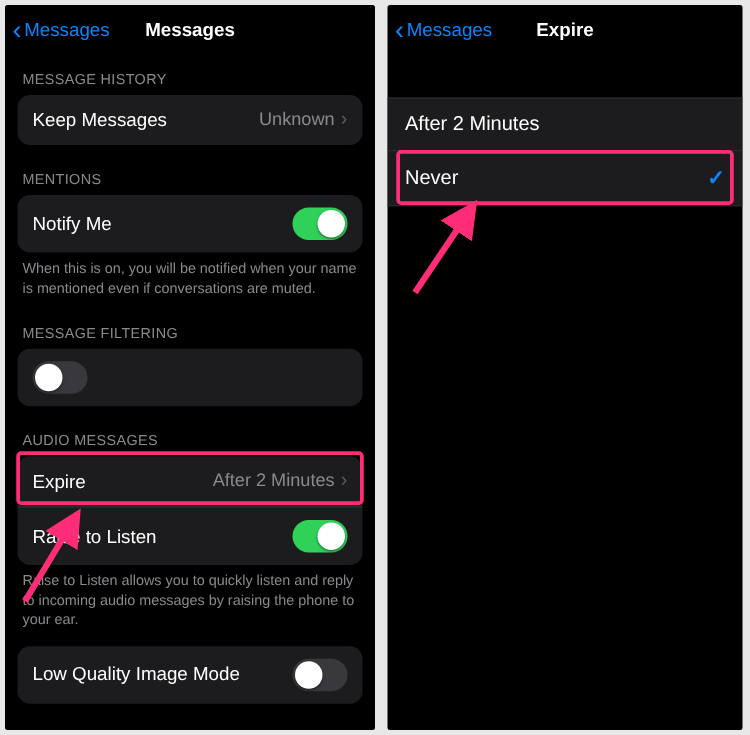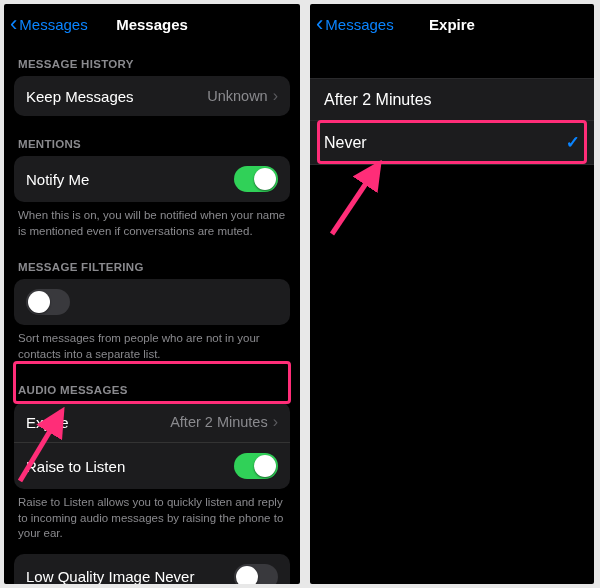--- a/index.html
+++ b/index.html
@@ -48,21 +48,20 @@
       font-size: 15px;
       font-weight: 600;
       color: #fff;
     }
     .section-header {
       font-size: 11.5px;
       color: #8a8a8e;
       padding: 14px 14px 6px 14px;
       text-transform: uppercase;
       letter-spacing: 0.3px;
-      font-weight: bold;
     }
     .section-header.tight { padding-top: 22px; }
     .cell-group {
       margin: 0 10px;
       background: #1c1c1e;
       border-radius: 10px;
       overflow: hidden;
     }
     .cell {
       min-height: 40px;
@@ -174,42 +173,41 @@
     </div>
   </div>
   <div class="footer-note">When this is on, you will be notified when your name is mentioned even if conversations are muted.</div>
 
   <div class="section-header tight">MESSAGE FILTERING</div>
   <div class="cell-group">
     <div class="cell">
       <span class="switch off"></span>
     </div>
   </div>
-  <div class="footer-note">Sort messages from people who are not in your contacts into a separate list.</div>
 
   <div class="section-header tight">AUDIO MESSAGES</div>
   <div class="cell-group" style="position:relative;">
     <div class="cell">
       <span class="cell-label">Expire</span>
       <span class="cell-value">
         <span>After 2 Minutes</span>
         <span class="disclosure">›</span>
       </span>
     </div>
     <div class="cell">
       <span class="cell-label">Raise to Listen</span>
       <span class="switch on"></span>
     </div>
   </div>
   <div class="footer-note">Raise to Listen allows you to quickly listen and reply to incoming audio messages by raising the phone to your ear.</div>
 
   <div style="height:12px"></div>
   <div class="cell-group">
     <div class="cell">
-      <span class="cell-label">Low Quality Image Never</span>
+      <span class="cell-label">Low Quality Image Mode</span>
       <span class="switch off"></span>
     </div>
   </div>
 
   <div class="highlight-box" style="left:9px; top:357px; width:278px; height:43px;"></div>
 
   <svg class="arrow-svg" style="left:10px; top:395px;" width="70" height="90">
     <defs>
         <marker id="ah1" markerWidth="6" markerHeight="6" refX="5" refY="3" orient="auto">
           <path d="M0,0 L6,3 L0,6 Z" fill="#ff2d78"></path>

